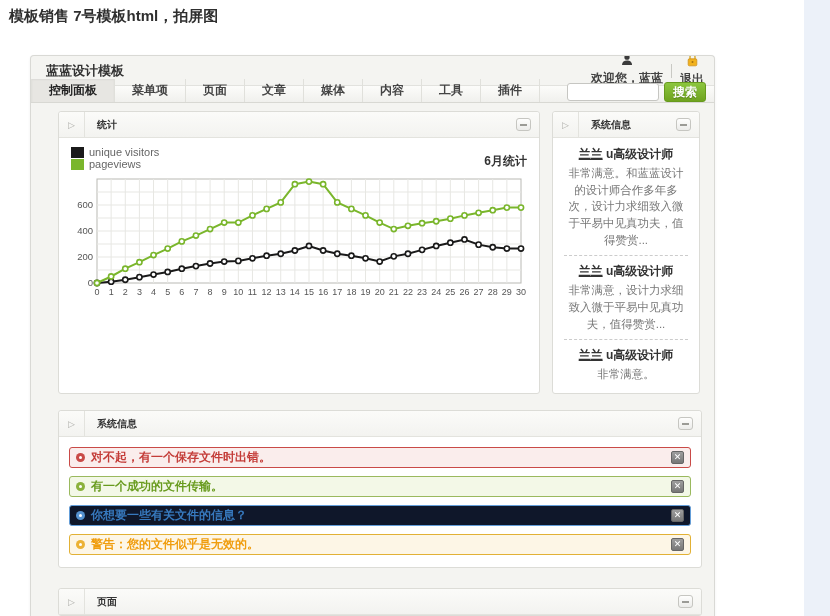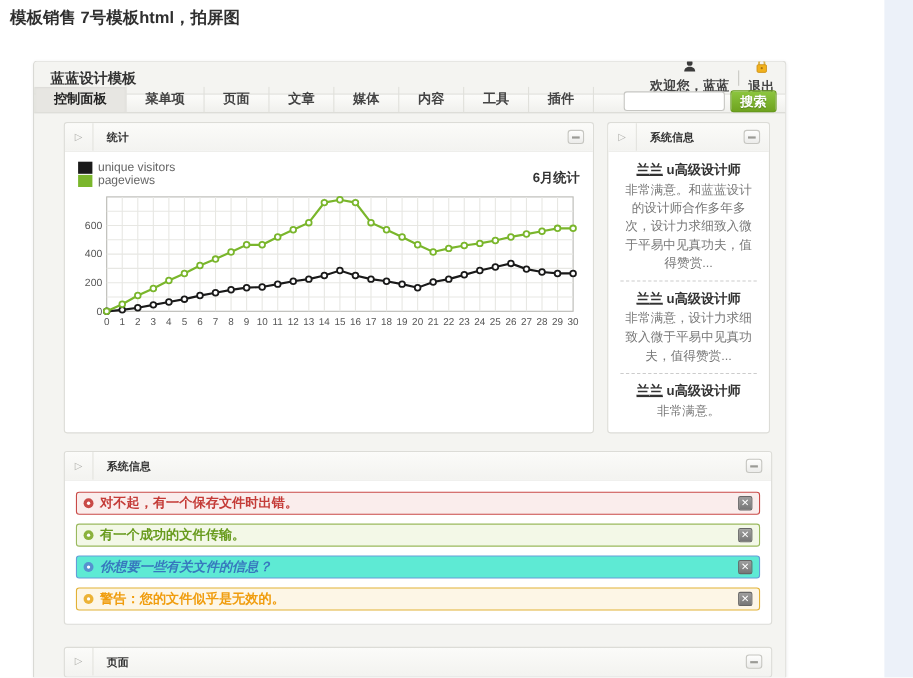--- a/index.html
+++ b/index.html
@@ -70,21 +70,21 @@
   .system-panel { margin-bottom:20px; }
   .system-body { padding:10px 10px 4px 10px; }
   .alert { display:flex; align-items:center; height:21px; border:1px solid; border-radius:3px;
     font-size:12px; font-weight:bold; padding:0 6px; margin-bottom:8px; }
   .alert .dot { width:9px; height:9px; border-radius:50%; margin-right:6px; position:relative; flex:none; }
   .alert .dot::after { content:""; position:absolute; left:3px; top:3px; width:3px; height:3px; border-radius:50%; background:#fff; }
   .alert .close { margin-left:auto; width:13px; height:13px; border-radius:2px; background:linear-gradient(#9e9e9e,#777);
     border:1px solid #666; color:#fff; font-size:9px; line-height:11px; text-align:center; cursor:pointer; }
   .alert.error   { border-color:#c94a47; background:#faedec; color:#c43c38; } .alert.error .dot { background:#c94a47; }
   .alert.success { border-color:#9ab95e; background:#f3f8e7; color:#689b1e; } .alert.success .dot { background:#8bb23c; }
-  .alert.info    { border-color:#649ed9; background:#5eead4; color:#3779be;font-style:italic; } .alert.info .dot { background:#5592cf; }
+  .alert.info    { border-color:#649ed9; background:#0f172a; color:#3779be; } .alert.info .dot { background:#5592cf; }
   .alert.warning { border-color:#e2b135; background:#fdf6e6; color:#f09d0e; } .alert.warning .dot { background:#ecb235; }
 </style>
 </head>
 <body>
 
 <div class="page-title">模板销售  7号模板html，拍屏图</div>
 <div class="side-strip"></div>
 
 <div class="card">
 

